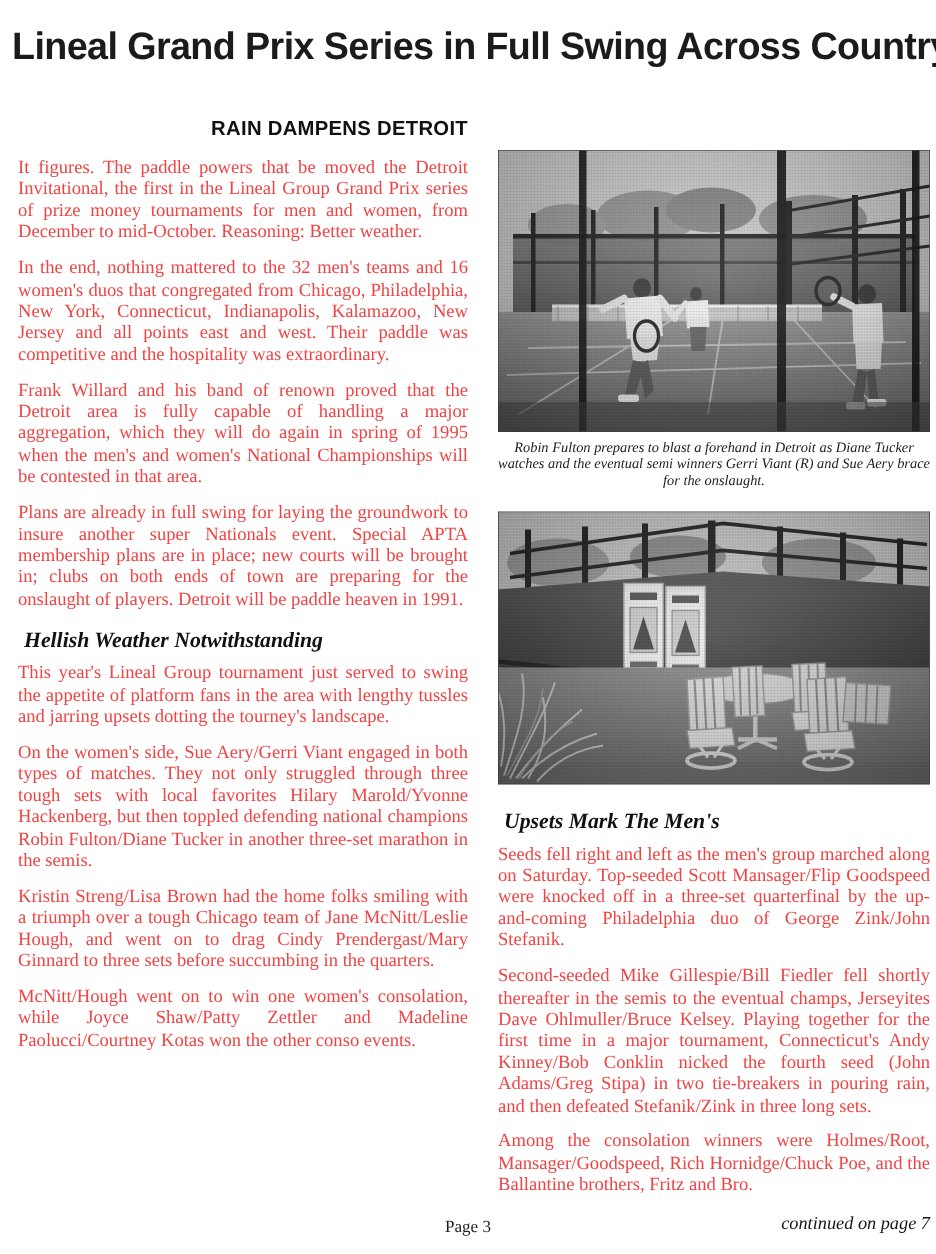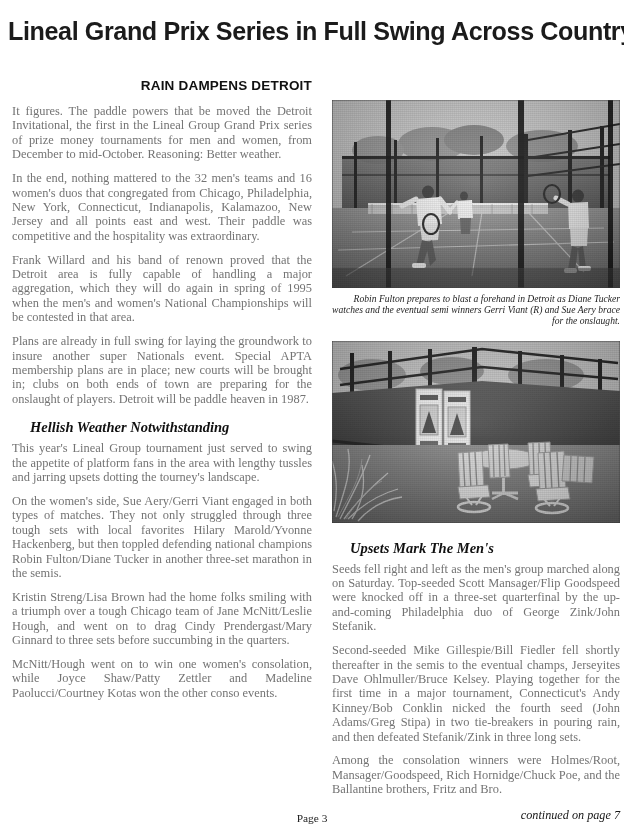--- a/index.html
+++ b/index.html
@@ -48,42 +48,42 @@
     letter-spacing:0.2px;
     text-align:right;
     margin:0 0 11px 0;
     color:#111;
   }
   .ital-head{
     font-family:"Liberation Serif", serif;
     font-style:italic;
     font-weight:bold;
     font-size:14.5px;
-    margin:13px 0 5px 18px;
+    margin:13px 0 5px 4px;
     color:#111;
   }
   p.body{
     margin:0 0 9.5px 0;
     font-size:12.4px;
     line-height:14.4px;
     text-align:justify;
     text-justify:inter-word;
     hyphens:none;
-    color:#737373;
+    color:#ef4444;
   }
   p.body:last-child{margin-bottom:0;}
 
   .caption{
     font-family:"Liberation Serif", serif;
     font-style:italic;
     font-size:9.6px;
     line-height:11.2px;
     margin:5px 0 0 0;
     color:#1d1d1d;
-    text-align:right;
+    text-align:center;
   }
 
   .continued{
     font-style:italic;
     font-size:12.2px;
     text-align:right;
     margin:11px 0 0 0;
     color:#161616;
   }
 
@@ -128,21 +128,21 @@
 
   <div class="headline">Lineal Grand Prix Series in Full Swing Across Country</div>
 
   <div class="col col-left" style="top:78px;">
 
     <h2 class="subhead">RAIN DAMPENS DETROIT</h2>
 
     <p class="body">It figures. The paddle powers that be moved the Detroit Invitational, the first in the Lineal Group Grand Prix series of prize money tournaments for men and women, from December to mid-October. Reasoning: Better weather.</p>
     <p class="body">In the end, nothing mattered to the 32 men's teams and 16 women's duos that congregated from Chicago, Philadelphia, New York, Connecticut, Indianapolis, Kalamazoo, New Jersey and all points east and west. Their paddle was competitive and the hospitality was extraordinary.</p>
     <p class="body">Frank Willard and his band of renown proved that the Detroit area is fully capable of handling a major aggregation, which they will do again in spring of 1995 when the men's and women's National Championships will be contested in that area.</p>
-    <p class="body">Plans are already in full swing for laying the groundwork to insure another super Nationals event. Special APTA membership plans are in place; new courts will be brought in; clubs on both ends of town are preparing for the onslaught of players. Detroit will be paddle heaven in 1987.</p>
+    <p class="body">Plans are already in full swing for laying the groundwork to insure another super Nationals event. Special APTA membership plans are in place; new courts will be brought in; clubs on both ends of town are preparing for the onslaught of players. Detroit will be paddle heaven in 1991.</p>
 
     <h3 class="ital-head">Hellish Weather Notwithstanding</h3>
 
     <p class="body">This year's Lineal Group tournament just served to swing the appetite of platform fans in the area with lengthy tussles and jarring upsets dotting the tourney's landscape.</p>
     <p class="body">On the women's side, Sue Aery/Gerri Viant engaged in both types of matches. They not only struggled through three tough sets with local favorites Hilary Marold/Yvonne Hackenberg, but then toppled defending national champions Robin Fulton/Diane Tucker in another three-set marathon in the semis.</p>
     <p class="body">Kristin Streng/Lisa Brown had the home folks smiling with a triumph over a tough Chicago team of Jane McNitt/Leslie Hough, and went on to drag Cindy Prendergast/Mary Ginnard to three sets before succumbing in the quarters.</p>
     <p class="body">McNitt/Hough went on to win one women's consolation, while Joyce Shaw/Patty Zettler and Madeline Paolucci/Courtney Kotas won the other conso events.</p>
   </div>
 
   <div class="col col-right" style="top:100px;">

